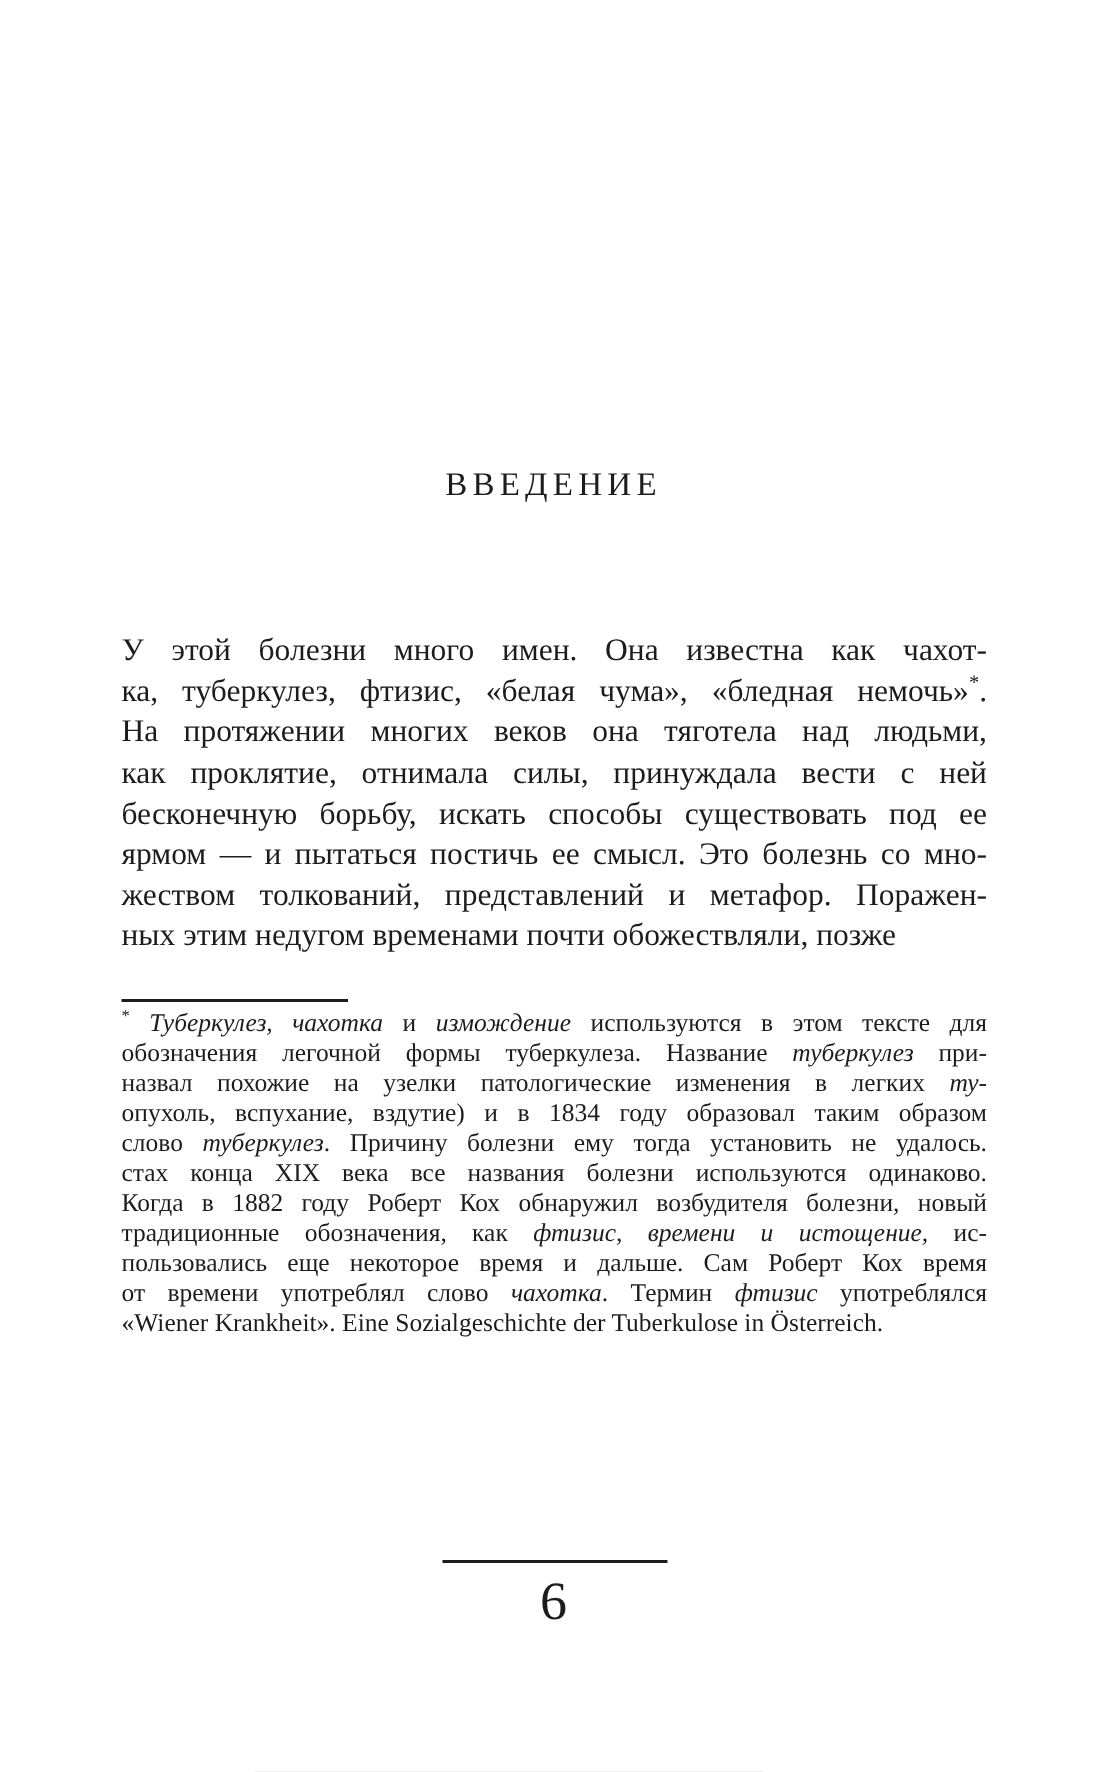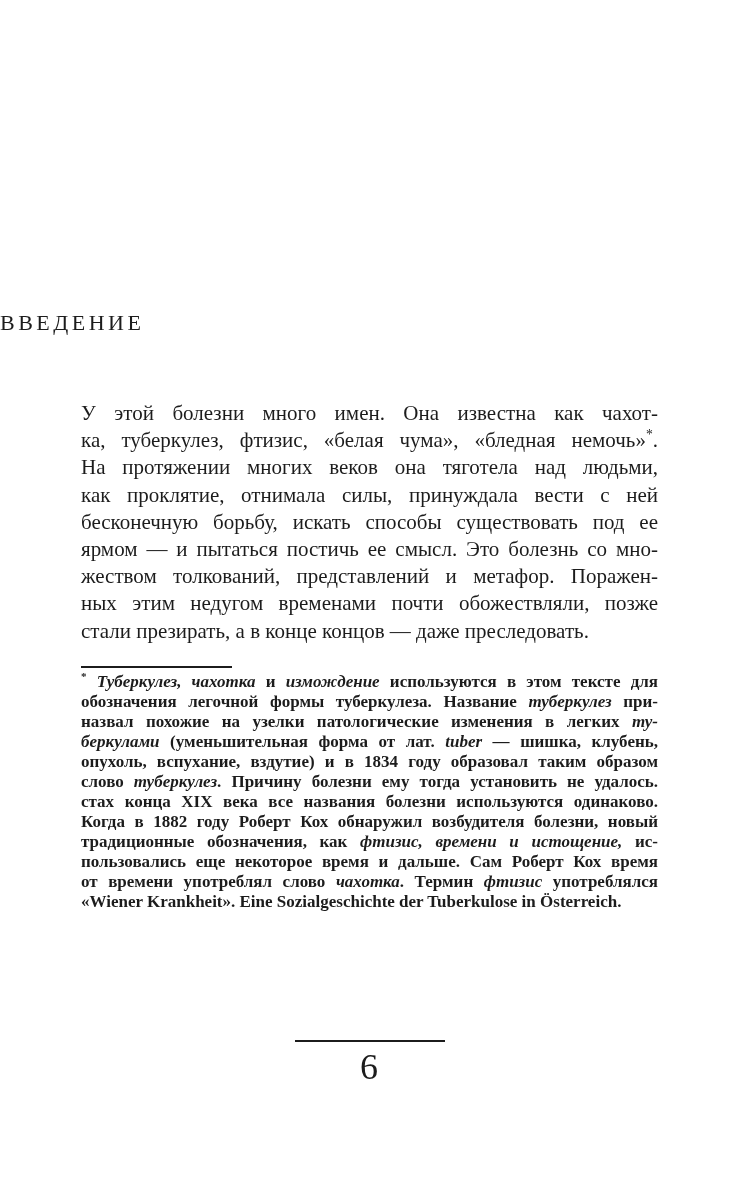--- a/index.html
+++ b/index.html
@@ -11,49 +11,48 @@
     background: #ffffff;
     color: #1c1c1c;
     font-family: "Liberation Serif", "DejaVu Serif", serif;
     overflow: hidden;
   }
   .chapter-title {
     position: absolute;
     top: 295px;
     left: 0;
     right: 0;
-    text-align: left;
+    text-align: center;
     font-size: 22px;
     letter-spacing: 3.5px;
     font-weight: normal;
   }
   .bodytext {
     position: absolute;
-    top: 400px;
+    top: 420px;
     left: 81px;
     width: 577px;
     font-size: 21px;
     line-height: 27.2px;
   }
   .footnote-sep {
     position: absolute;
     top: 666px;
     left: 81px;
     width: 151px;
     height: 2px;
     background: #1c1c1c;
   }
   .footnote {
     position: absolute;
     top: 672px;
     left: 81px;
     width: 577px;
     font-size: 17px;
     line-height: 20px;
-    font-weight: bold;
   }
   .tline {
     text-align: justify;
     text-align-last: justify;
     text-justify: inter-word;
     white-space: normal;
   }
   .bodytext .tline:last-child,
   .footnote .tline:last-child {
     text-align-last: left;
@@ -89,30 +88,28 @@
 
   <div class="bodytext">
       <div class="tline">У этой болезни много имен. Она известна как чахот-</div>
       <div class="tline"><span>ка, туберкулез, фтизис, «белая чума», «бледная немочь»</span><span class="sup">*</span><span>.</span></div>
       <div class="tline">На протяжении многих веков она тяготела над людьми,</div>
       <div class="tline">как проклятие, отнимала силы, принуждала вести с ней</div>
       <div class="tline">бесконечную борьбу, искать способы существовать под ее</div>
       <div class="tline">ярмом — и пытаться постичь ее смысл. Это болезнь со мно-</div>
       <div class="tline">жеством толкований, представлений и метафор. Поражен-</div>
       <div class="tline">ных этим недугом временами почти обожествляли, позже</div>
-      <div class="tline">стали презирать, а в конце концов — даже преследовать.</div>
     </div>
 
   <div class="footnote-sep"></div>
 
   <div class="footnote">
       <div class="tline"><span class="sup">*</span><span> </span><span class="it">Туберкулез, чахотка</span><span> и </span><span class="it">измождение</span><span> используются в этом тексте для</span></div>
       <div class="tline"><span>обозначения легочной формы туберкулеза. Название </span><span class="it">туберкулез</span><span> при-</span></div>
       <div class="tline"><span>назвал похожие на узелки патологические изменения в легких </span><span class="it">ту-</span></div>
-      <div class="tline"><span class="it">беркулами</span><span> (уменьшительная форма от лат. </span><span class="it">tuber</span><span> — шишка, клубень,</span></div>
       <div class="tline">опухоль, вспухание, вздутие) и в 1834 году образовал таким образом</div>
       <div class="tline"><span>слово </span><span class="it">туберкулез</span><span>. Причину болезни ему тогда установить не удалось.</span></div>
       <div class="tline">стах конца XIX века все названия болезни используются одинаково.</div>
       <div class="tline">Когда в 1882 году Роберт Кох обнаружил возбудителя болезни, новый</div>
       <div class="tline"><span>традиционные обозначения, как </span><span class="it">фтизис, времени и истощение,</span><span> ис-</span></div>
       <div class="tline">пользовались еще некоторое время и дальше. Сам Роберт Кох время</div>
       <div class="tline"><span>от времени употреблял слово </span><span class="it">чахотка</span><span>. Термин </span><span class="it">фтизис</span><span> употреблялся</span></div>
       <div class="tline">«Wiener Krankheit». Eine Sozialgeschichte der Tuberkulose in Österreich.</div>
     </div>
 

